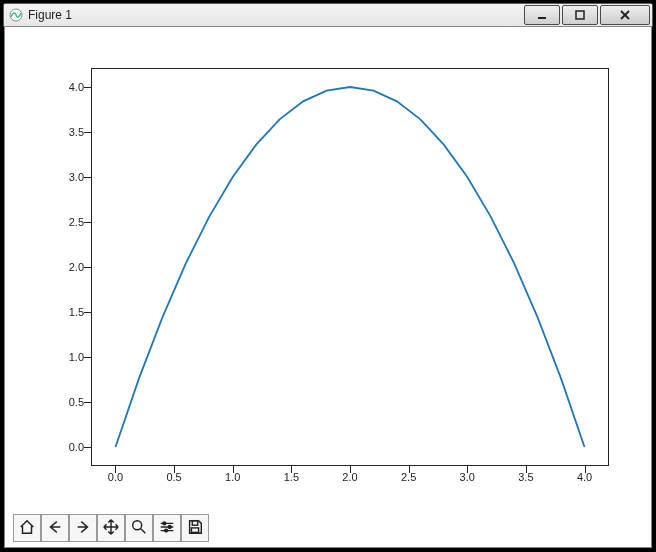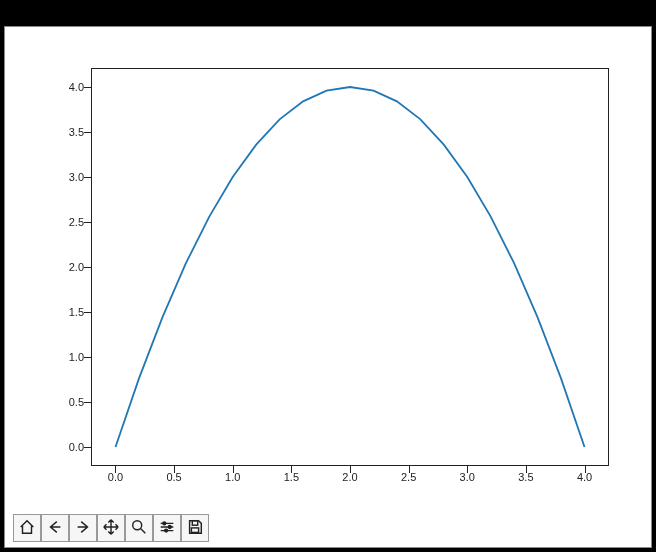--- a/index.html
+++ b/index.html
@@ -21,20 +21,46 @@
   svg.plot{position:absolute;left:0;top:0;width:516px;height:396px;overflow:visible;}
   .toolbar{position:absolute;left:8px;right:8px;bottom:4px;height:30px;display:flex;align-items:center;}
   .tbtn{width:26px;height:26px;border:1px solid #999;background:#f6f6f6;display:flex;align-items:center;justify-content:center;margin-right:0;}
   .tbtn+.tbtn{border-left:1px solid #999;}
   .tbtn svg{width:18px;height:18px;stroke:#222;fill:none;stroke-width:1.6;}
 </style>
 </head>
 <body>
 
 <div class="window">
+  <div class="titlebar">
+    <span class="app-icon">
+      <svg viewBox="0 0 16 16">
+          <circle cx="8" cy="8" r="6" fill="#fff" stroke="#888"></circle>
+          <path d="M3 10 Q6 3 8 8 Q10 13 13 6" stroke="#3b7" fill="none" stroke-width="1.4"></path>
+        </svg>
+    </span>
+    <span class="title">Figure 1</span>
+    <span class="spacer"></span>
+    <div class="winbtn">
+        <svg width="12" height="12">
+          <line x1="2" y1="9" x2="10" y2="9" stroke="#222" stroke-width="2"></line>
+        </svg>
+      </div>
+    <div class="winbtn">
+        <svg width="12" height="12">
+          <rect x="2" y="2" width="8" height="8" fill="none" stroke="#222" stroke-width="1.5"></rect>
+        </svg>
+      </div>
+    <div class="winbtn close">
+        <svg width="12" height="12">
+          <line x1="2" y1="2" x2="10" y2="10" stroke="#222" stroke-width="1.8"></line>
+          <line x1="10" y1="2" x2="2" y2="10" stroke="#222" stroke-width="1.8"></line>
+        </svg>
+      </div>
+  </div>
 
   <div class="content">
     <div class="canvas">
       <div class="axes" id="axes">
         <svg class="plot" id="plot">
             <path d="M23.5 378.0 L46.9 309.6 L70.4 248.4 L93.8 194.4 L117.3 147.6 L140.7 108.0 L164.2 75.6 L187.6 50.4 L211.1 32.4 L234.5 21.6 L258.0 18.0 L281.5 21.6 L304.9 32.4 L328.4 50.4 L351.8 75.6 L375.3 108.0 L398.7 147.6 L422.2 194.4 L445.6 248.4 L469.1 309.6 L492.5 378.0 " stroke="#1f77b4" fill="none" stroke-width="1.8"></path>
           </svg>
       <div class="tick-x" style="left: 23.4545px;"></div>
           <div class="lbl-x" style="left: 23.4545px;">0.0</div>
           <div class="tick-x" style="left: 82.0909px;"></div>

